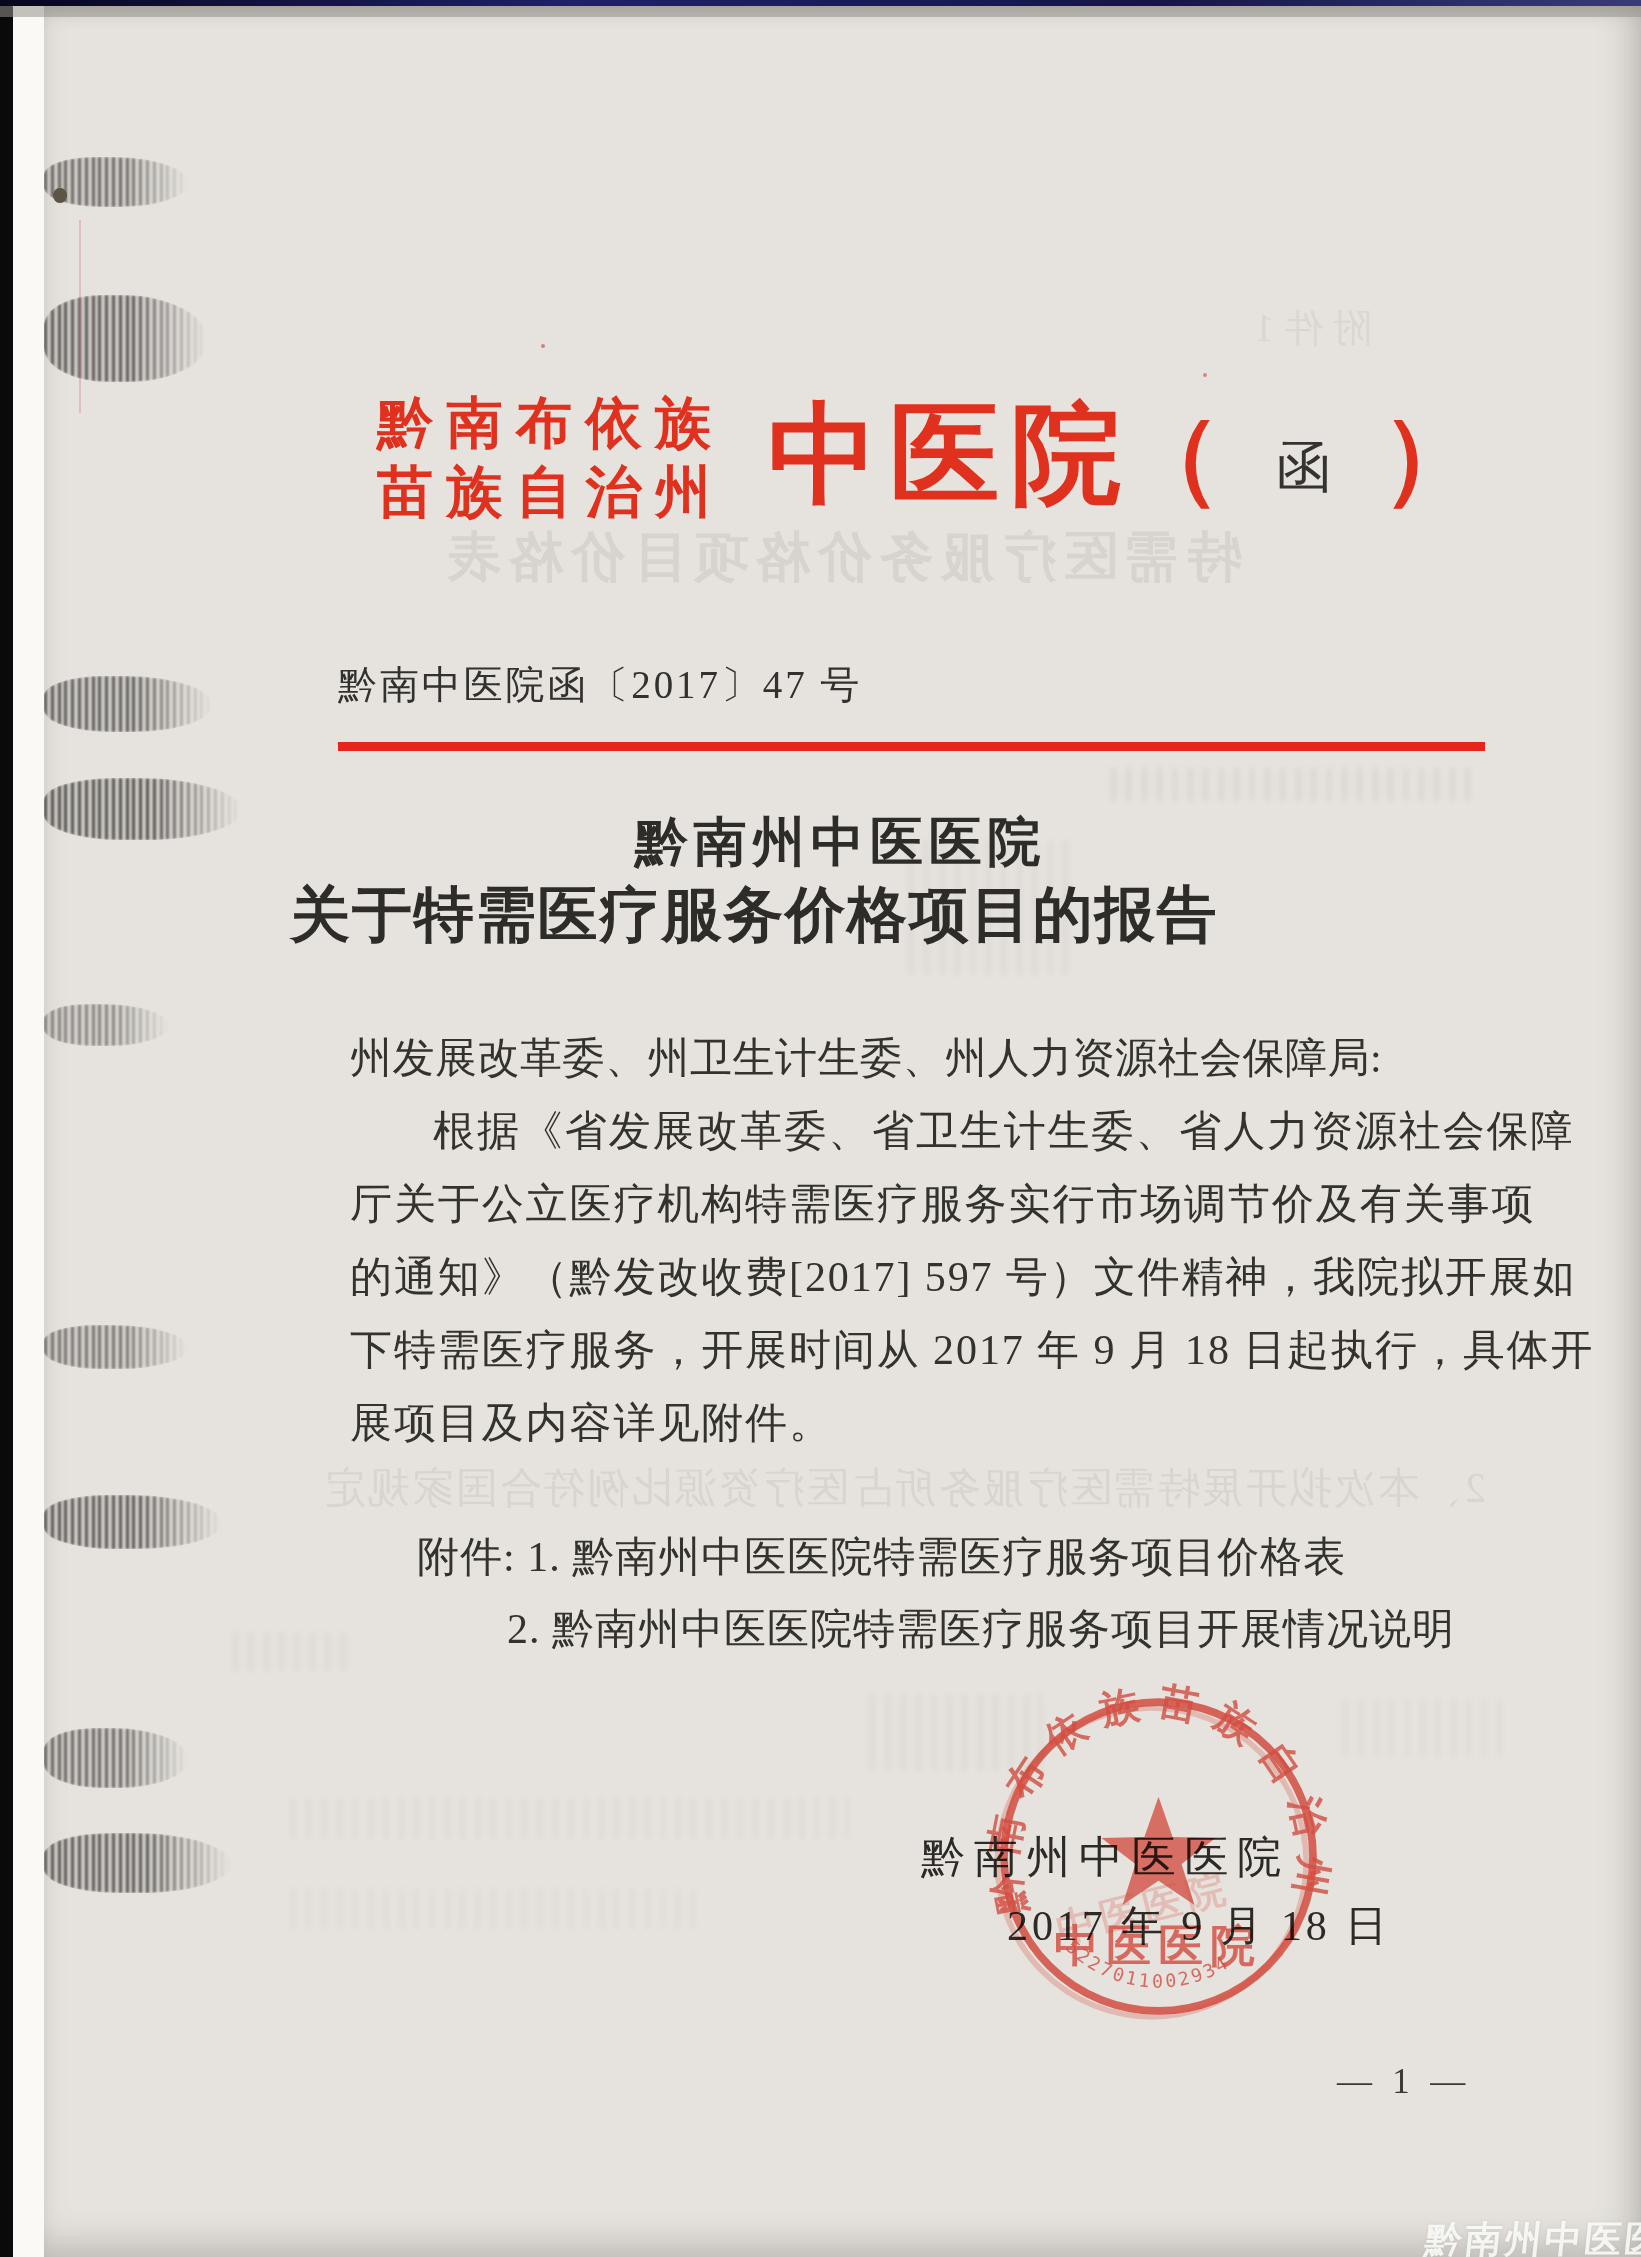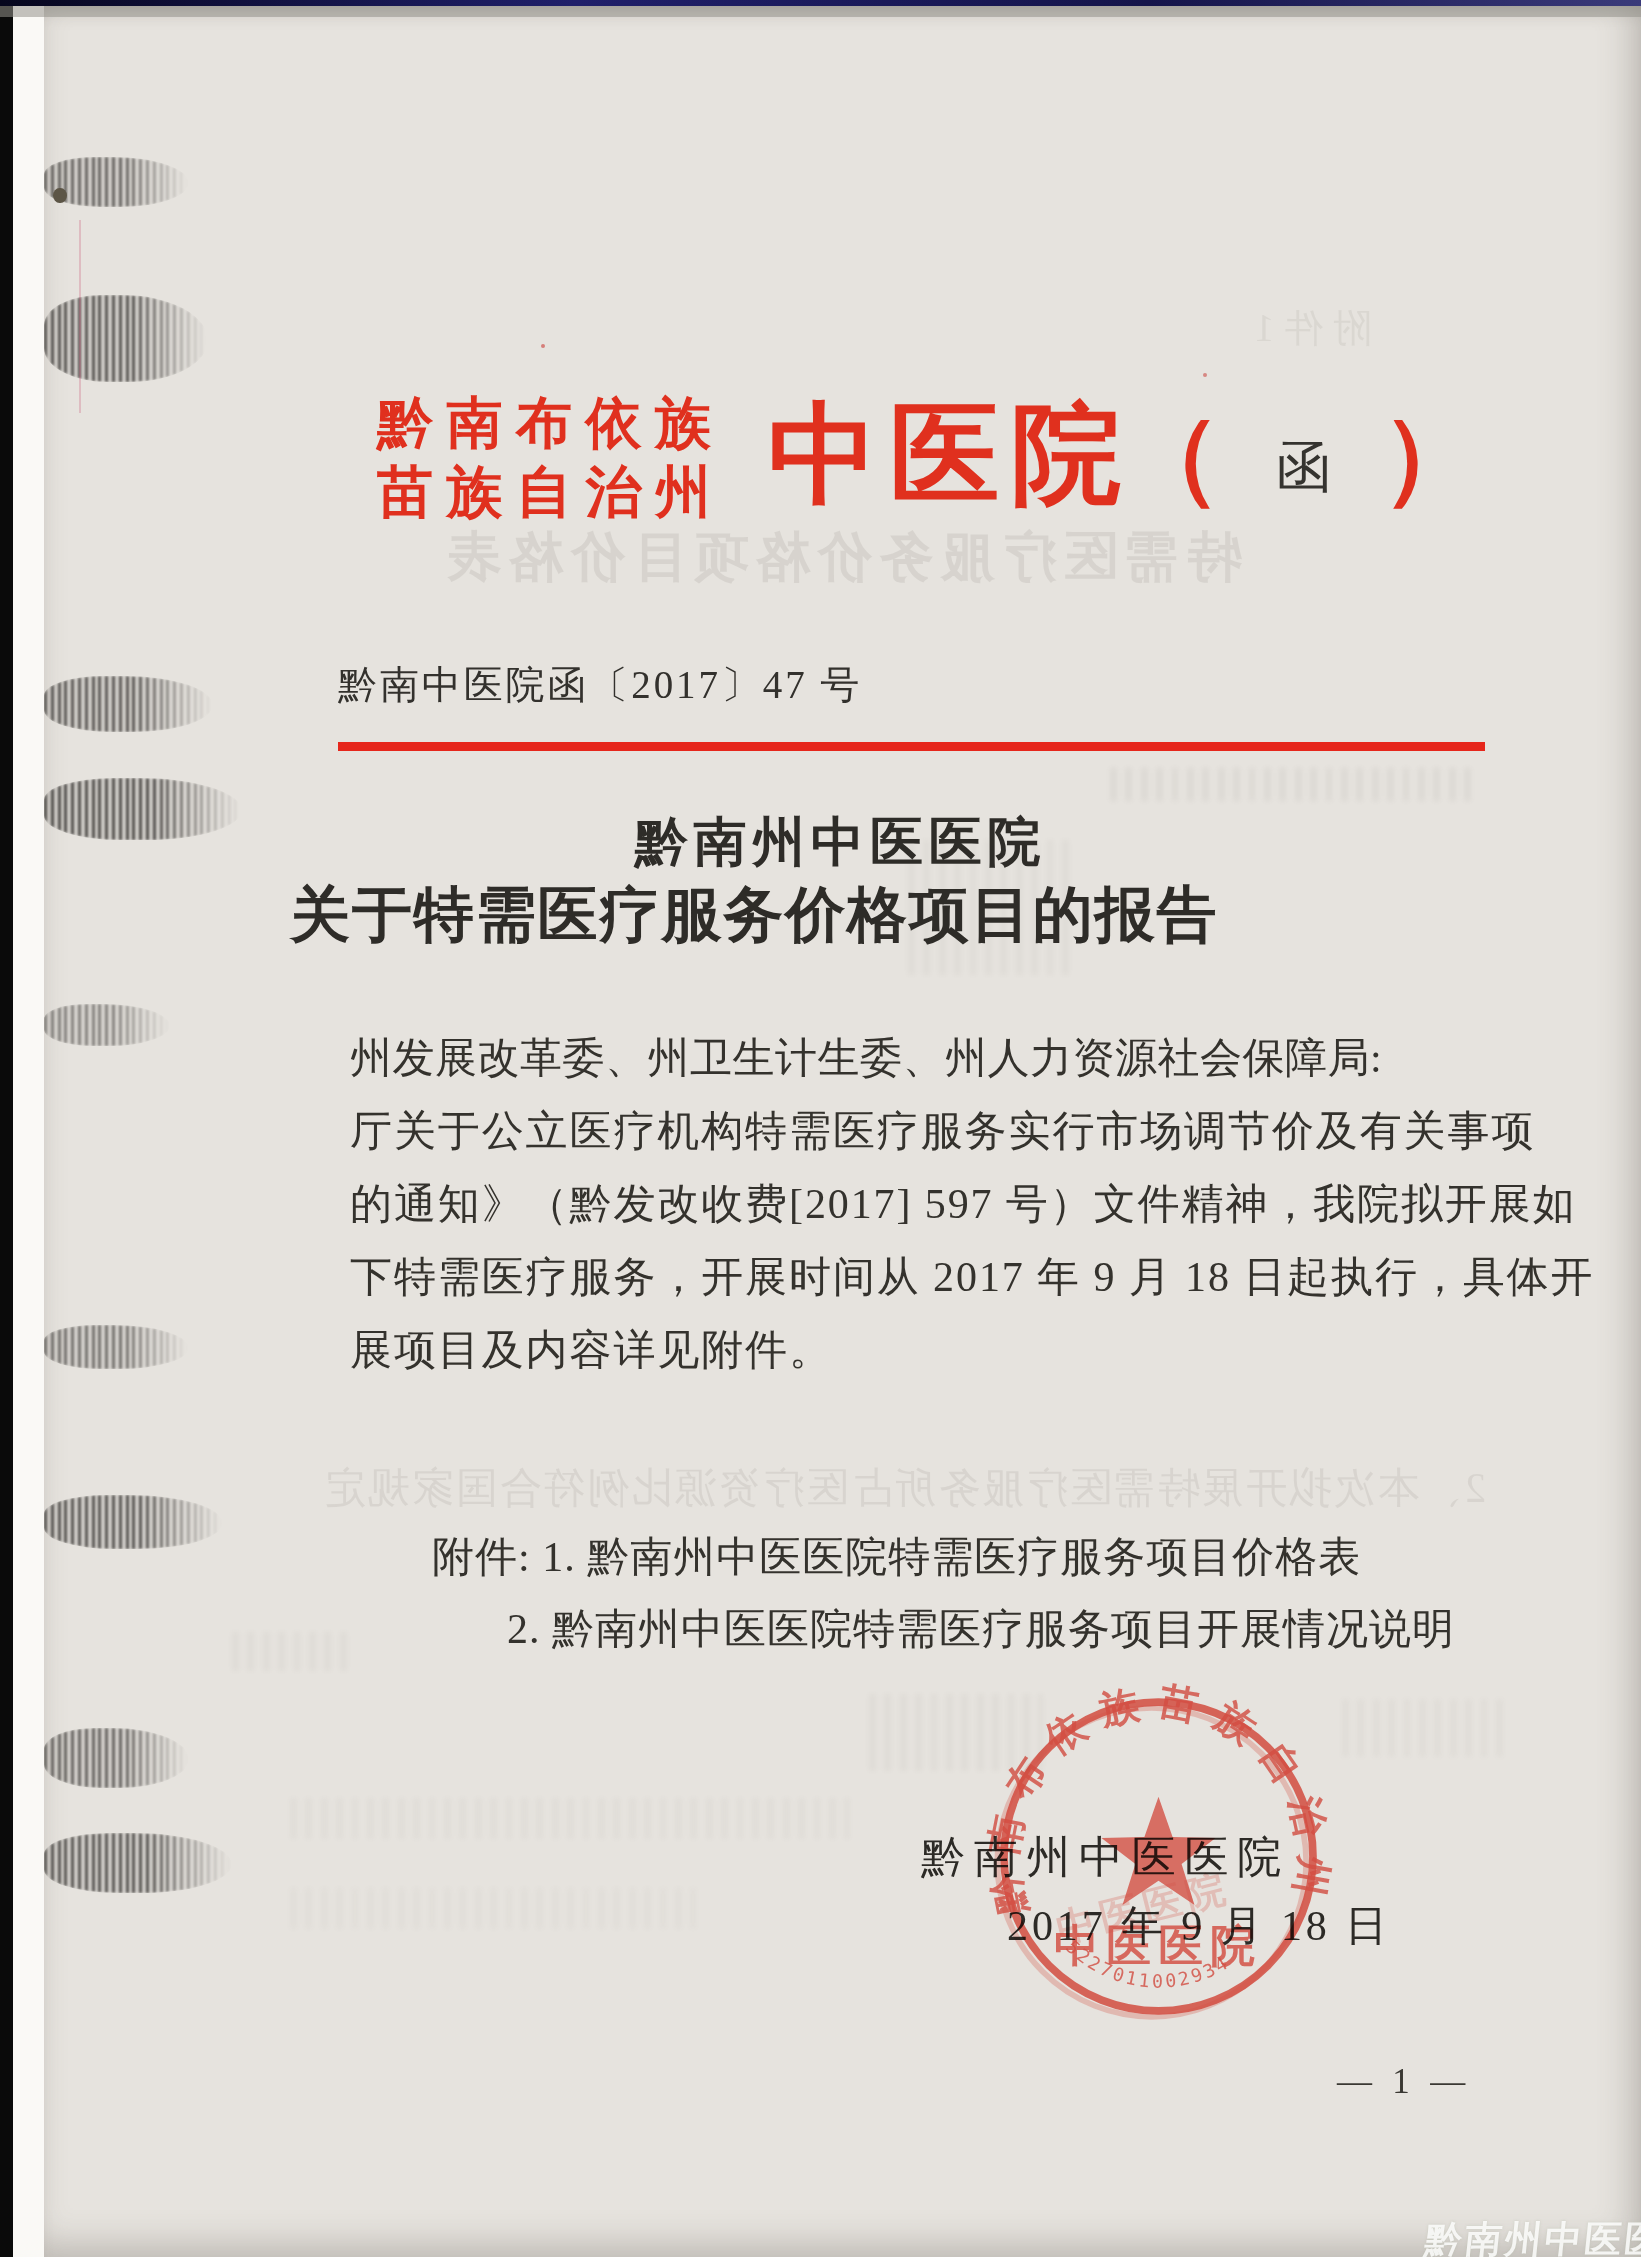--- a/index.html
+++ b/index.html
@@ -95,27 +95,28 @@
   <div class="lh-paren red" style="left:1381px;">）</div>
 
   <div class="docnum">黔南中医院函〔2017〕47 号</div>
   <div class="rule"></div>
 
   <div class="title1">黔南州中医医院</div>
   <div class="title2">关于特需医疗服务价格项目的报告</div>
 
   <div class="bodytext">
     <div class="ln first">州发展改革委、州卫生计生委、州人力资源社会保障局:</div>
+    <div class="ln indent">根据《省发展改革委、省卫生计生委、省人力资源社会保障</div>
     <div class="ln">厅关于公立医疗机构特需医疗服务实行市场调节价及有关事项</div>
     <div class="ln">的通知》（黔发改收费[2017] 597 号）文件精神，我院拟开展如</div>
     <div class="ln">下特需医疗服务，开展时间从 2017 年 9 月 18 日起执行，具体开</div>
     <div class="ln">展项目及内容详见附件。</div>
   </div>
 
-  <div class="attach" style="left:432px;top:1533px;">附件: 1. 黔南州中医医院特需医疗服务项目价格表</div>
+  <div class="attach" style="left:417px;top:1533px;">附件: 1. 黔南州中医医院特需医疗服务项目价格表</div>
   <div class="attach" style="left:507px;top:1605px;">2. 黔南州中医医院特需医疗服务项目开展情况说明</div>
 
   <div class="sig" style="left:921px;top:1828px;font-size:44px;letter-spacing:8.7px;">黔南州中医医院</div>
   <div class="sig" style="left:1007px;top:1898px;font-size:42px;letter-spacing:3.9px;">2017 年 9 月 18 日</div>
 
   <svg class="seal" viewBox="-188 -188 376 376">
     <defs>
       <path id="arcTop" d="M -127 72 A 146 146 0 1 1 127 72" fill="none"></path>
       <path id="arcBottom" d="M -100 92 A 136 136 0 0 0 100 92" fill="none"></path>
     </defs>

